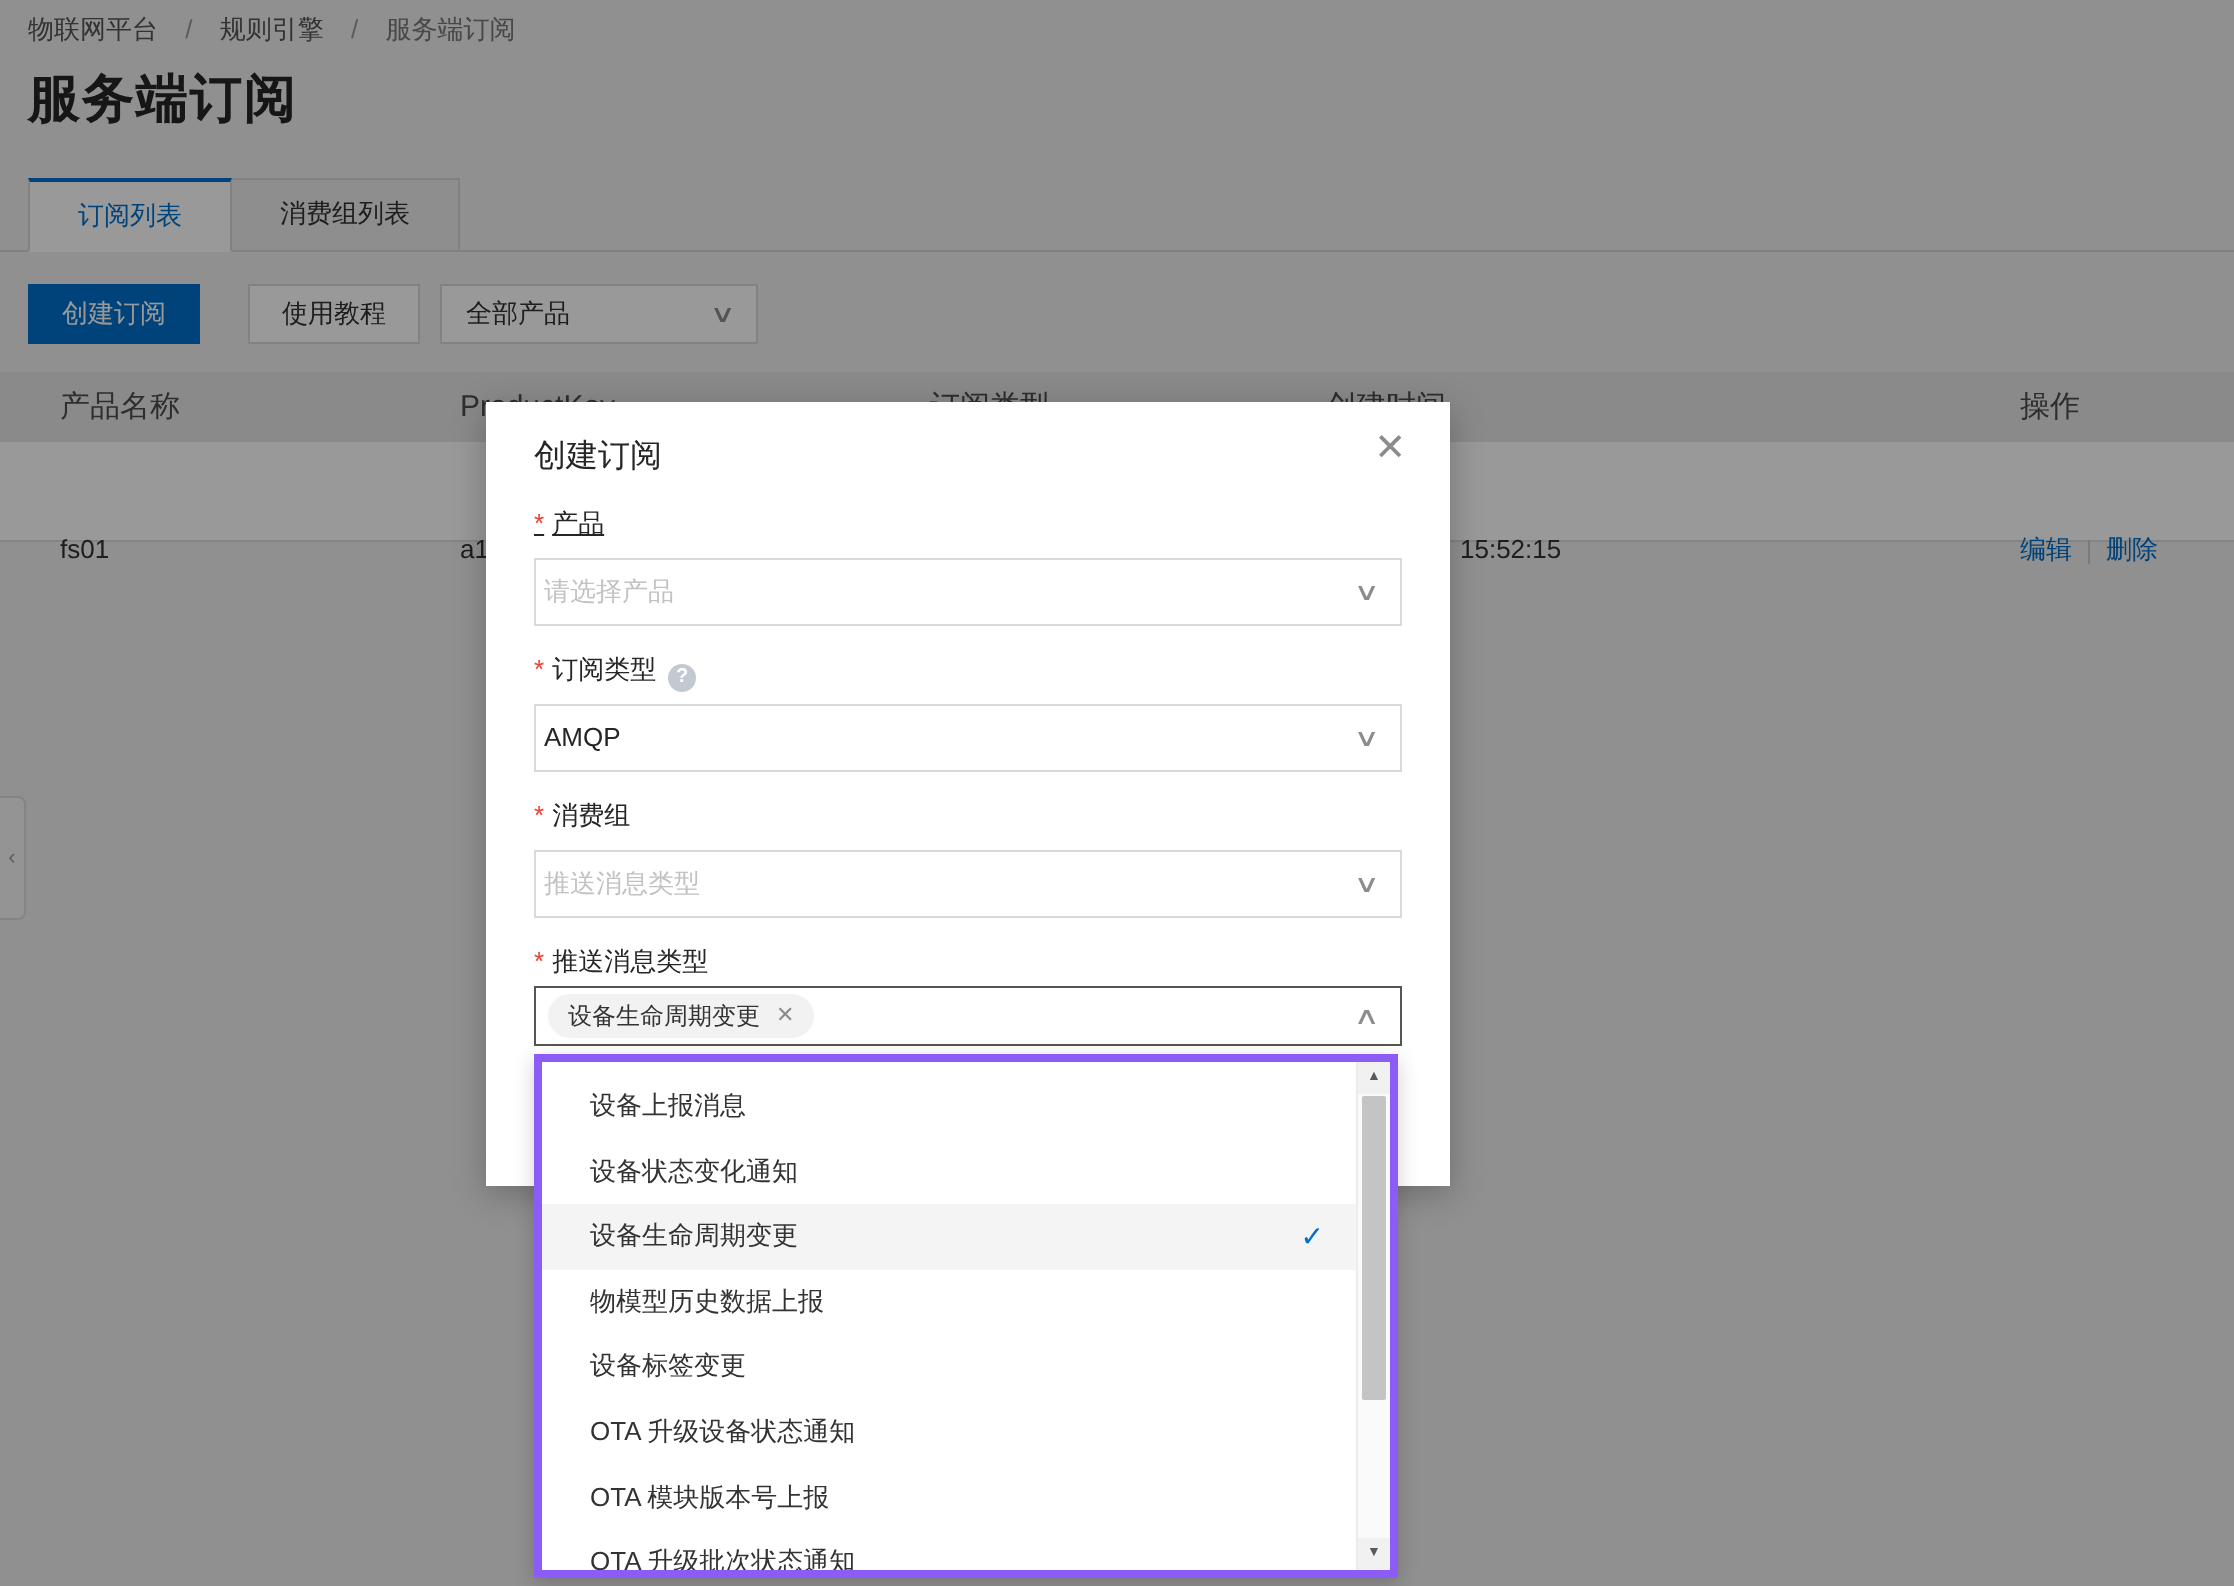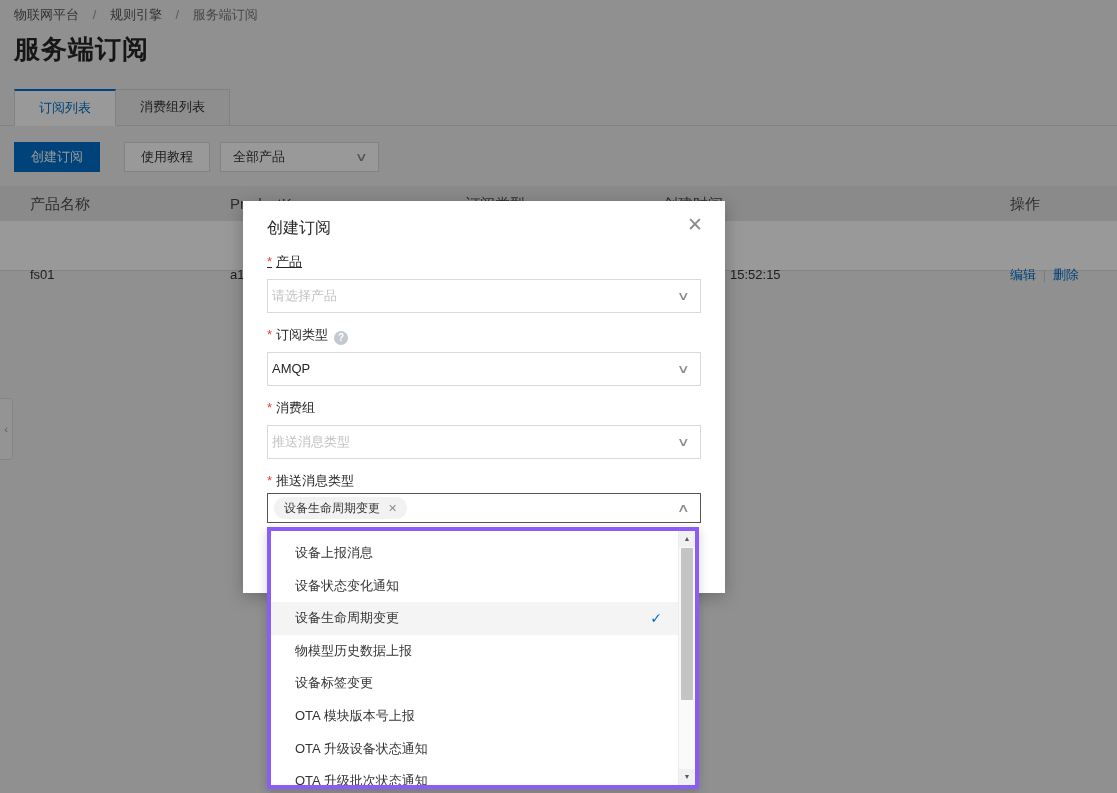--- a/index.html
+++ b/index.html
@@ -179,22 +179,22 @@
   <div class="dropdown">
     <div class="dd-list">
       <div class="dd-item"><span>设备上报消息</span></div>
       <div class="dd-item"><span>设备状态变化通知</span></div>
       <div class="dd-item selected">
         <span>设备生命周期变更</span>
         <span class="dd-check">✓</span>
       </div>
       <div class="dd-item"><span>物模型历史数据上报</span></div>
       <div class="dd-item"><span>设备标签变更</span></div>
+      <div class="dd-item"><span>OTA 升级设备状态通知</span></div>
       <div class="dd-item"><span>OTA 模块版本号上报</span></div>
-      <div class="dd-item"><span>OTA 升级设备状态通知</span></div>
       <div class="dd-item"><span>OTA 升级批次状态通知</span></div>
     </div>
     <div class="scrollbar">
       <div class="scroll-arrow scroll-up">▲</div>
       <div class="scroll-thumb"></div>
       <div class="scroll-arrow scroll-down">▼</div>
     </div>
   </div>
 
 </div>

